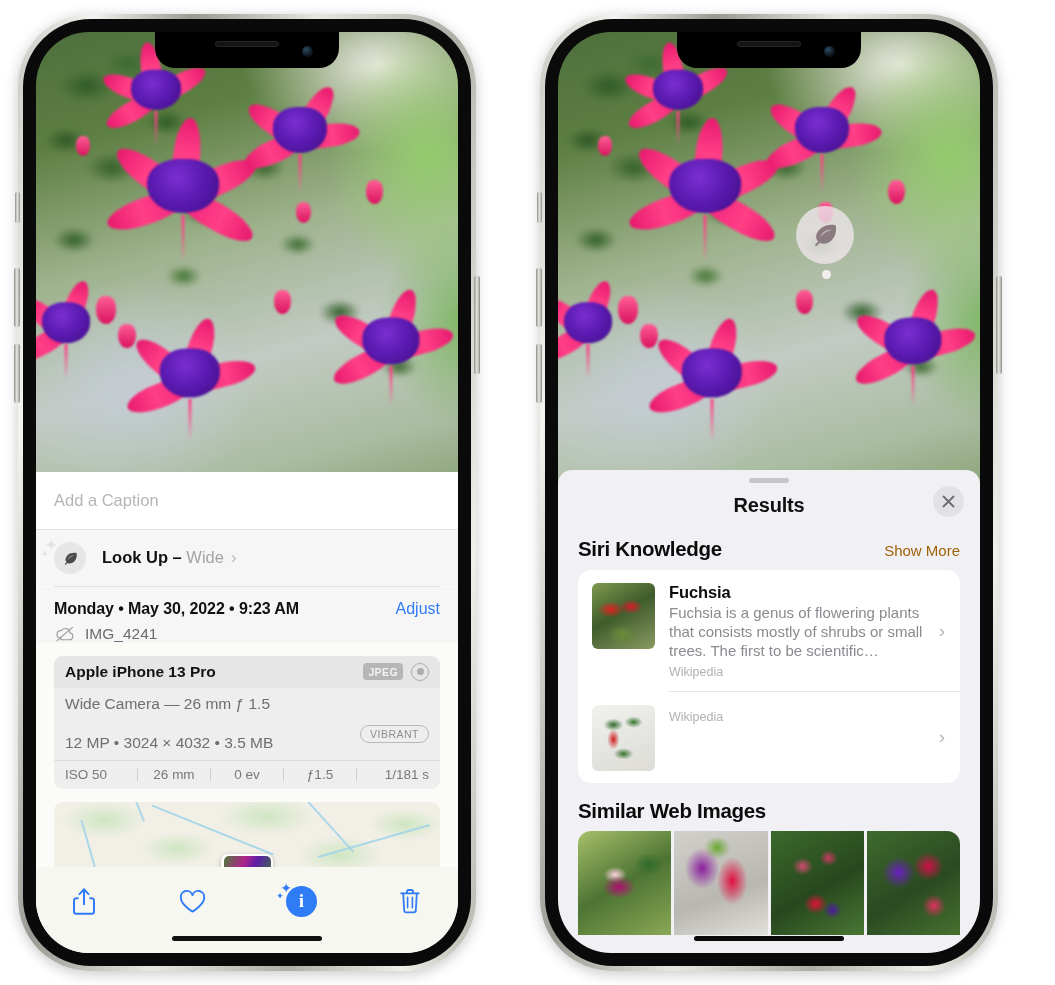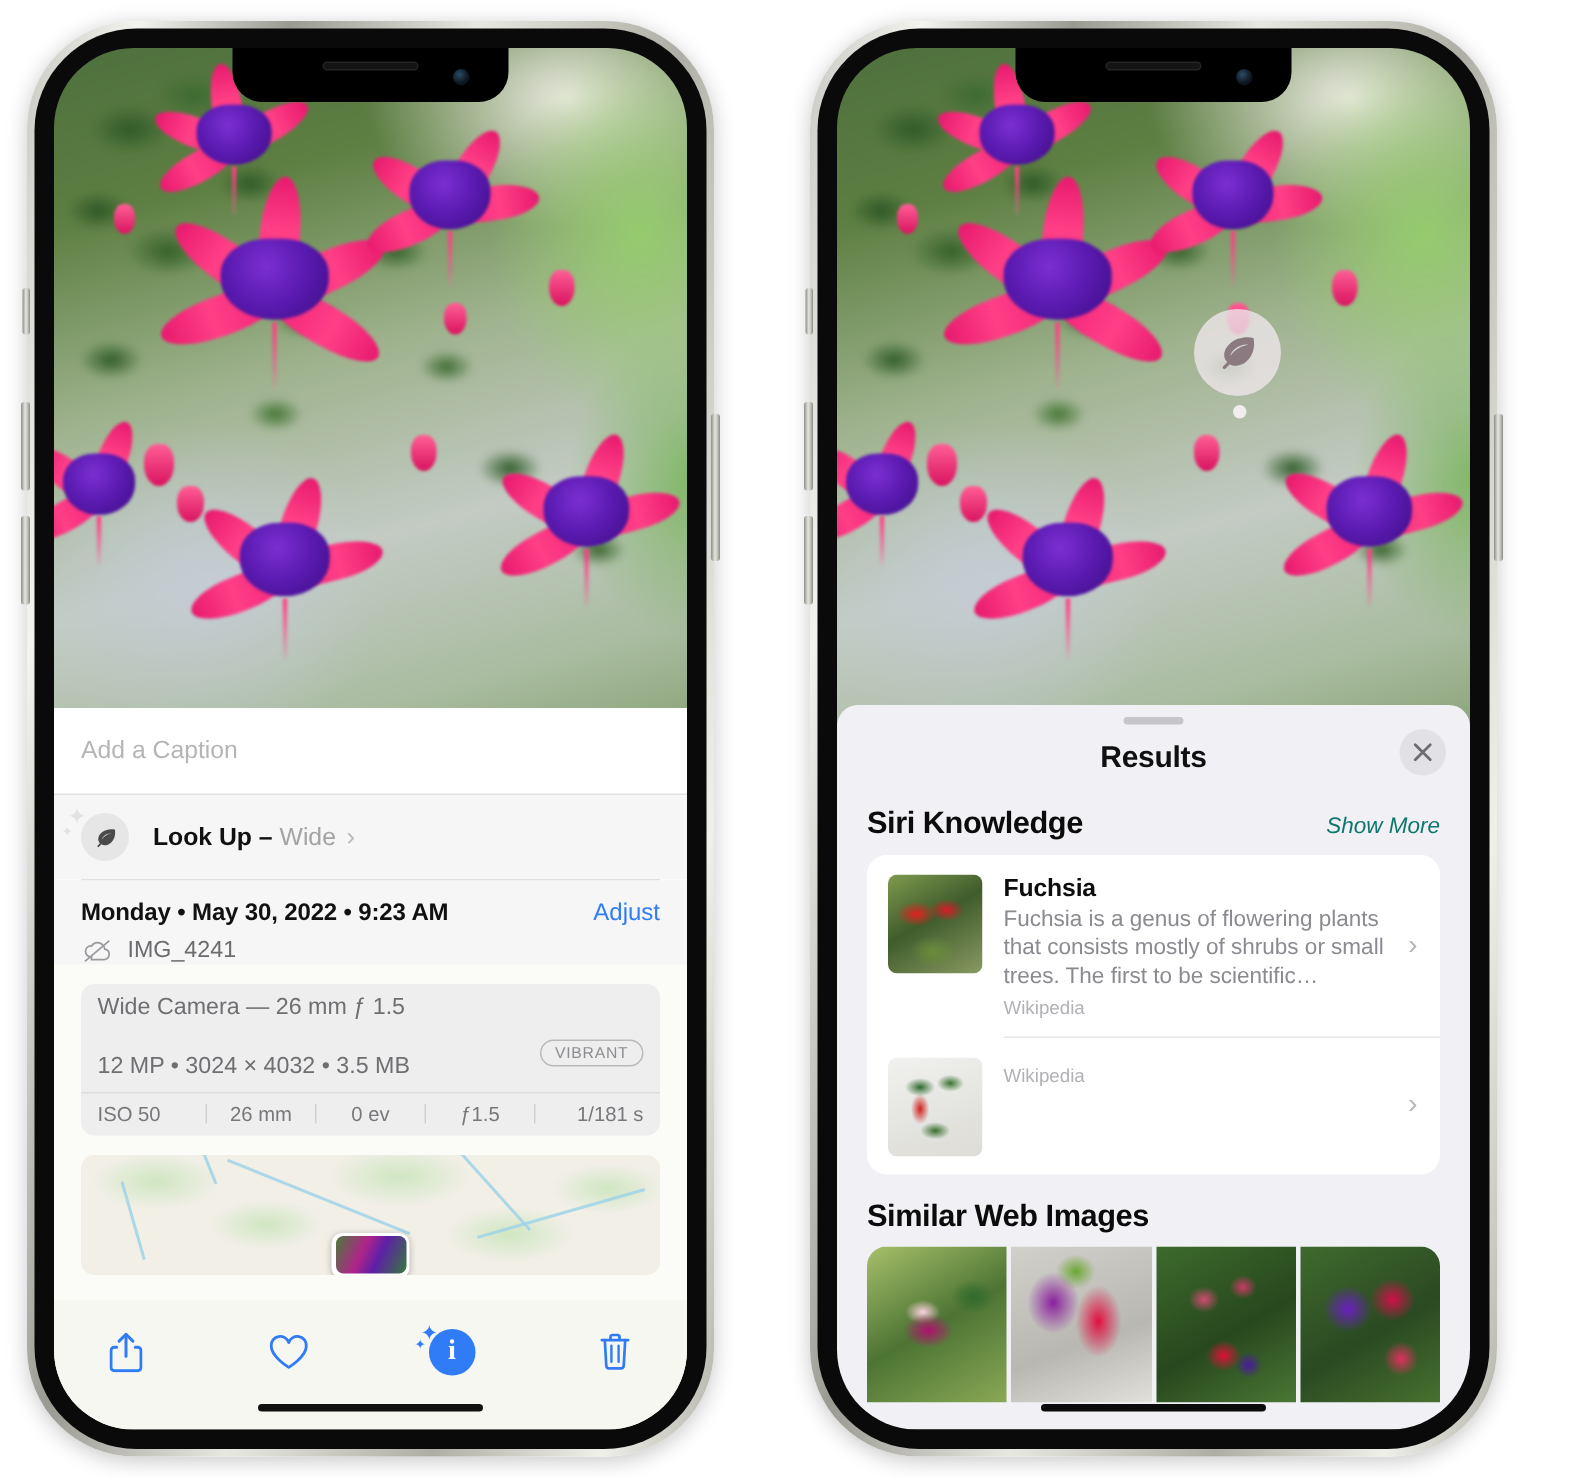--- a/index.html
+++ b/index.html
@@ -245,21 +245,21 @@
   .results-head { position: relative; height: 44px; display: flex; align-items: center; justify-content: center; }
   .results-title { font-size: 20px; font-weight: 700; color: #101010; letter-spacing: -.2px; }
   .close-btn {
     position: absolute; right: 16px; top: 3px; width: 31px; height: 31px; border-radius: 50%;
     background: #e2e2e6; display: flex; align-items: center; justify-content: center;
   }
   .close-btn svg { width: 13px; height: 13px; }
 
   .sec-head { display: flex; align-items: baseline; justify-content: space-between; padding: 10px 20px 9px; }
   .sec-title { font-size: 20.5px; font-weight: 700; color: #0b0b0b; letter-spacing: -.3px; }
-  .show-more { font-size: 15px; color: #0f766e; font-style: italic; }
+  .show-more { font-size: 15px; color: #a16207; }
 
   .know-card { margin: 0 20px; background: #fff; border-radius: 13px; overflow: hidden; }
   .know-row { display: flex; align-items: flex-start; padding: 13px 12px 12px 14px; position: relative; }
   .know-thumb { width: 63px; height: 66px; border-radius: 6px; flex: none; margin-right: 14px; overflow: hidden; }
   .thumb-a { background:
       radial-gradient(ellipse 30% 18% at 30% 40%, #e02020 0%, rgba(224,32,32,0) 70%),
       radial-gradient(ellipse 26% 16% at 62% 36%, #d81c28 0%, rgba(216,28,40,0) 70%),
       radial-gradient(ellipse 34% 22% at 48% 78%, #6a8c3a 0%, rgba(106,140,58,0) 72%),
       linear-gradient(150deg,#7f9a4e,#3f5c2c 45%,#8a9a62 100%); }
   .thumb-b { background:
@@ -417,20 +417,29 @@
           <div class="meta-line2">
             <svg width="22" height="16" viewBox="0 0 24 18">
               <path d="M7.5 15.5h9.2c2.3 0 4.1-1.8 4.1-4 0-2-1.4-3.6-3.3-3.9-.3-2.7-2.6-4.8-5.4-4.8-1.9 0-3.6 1-4.5 2.5-.2 0-.4-.1-.6-.1-2.2 0-4 1.8-4 4 0 2.3 1.8 4.3 4.5 4.3z" fill="none" stroke="#9a9a9e" stroke-width="1.3"></path>
               <line x1="3" y1="16.4" x2="20.5" y2="1.6" stroke="#9a9a9e" stroke-width="1.3" stroke-linecap="round"></line>
             </svg>
             <div class="meta-file">IMG_4241</div>
           </div>
         </div>
 
         <div class="camcard">
+          <div class="head">
+            <div class="model">Apple iPhone 13 Pro</div>
+            <div class="head-right">
+              <div class="jpeg">JPEG</div>
+              <div class="hdr-ring">
+                  <i></i>
+                </div>
+            </div>
+          </div>
           <div class="body">
             <div class="lens">Wide Camera — 26 mm ƒ 1.5</div>
             <div class="specs-row">
               <div class="specs">12 MP  •  3024 × 4032  •  3.5 MB</div>
               <div class="vibrant">VIBRANT</div>
             </div>
           </div>
           <div class="exif">
             <div class="cell">ISO 50</div>
             <div class="sep"></div>

